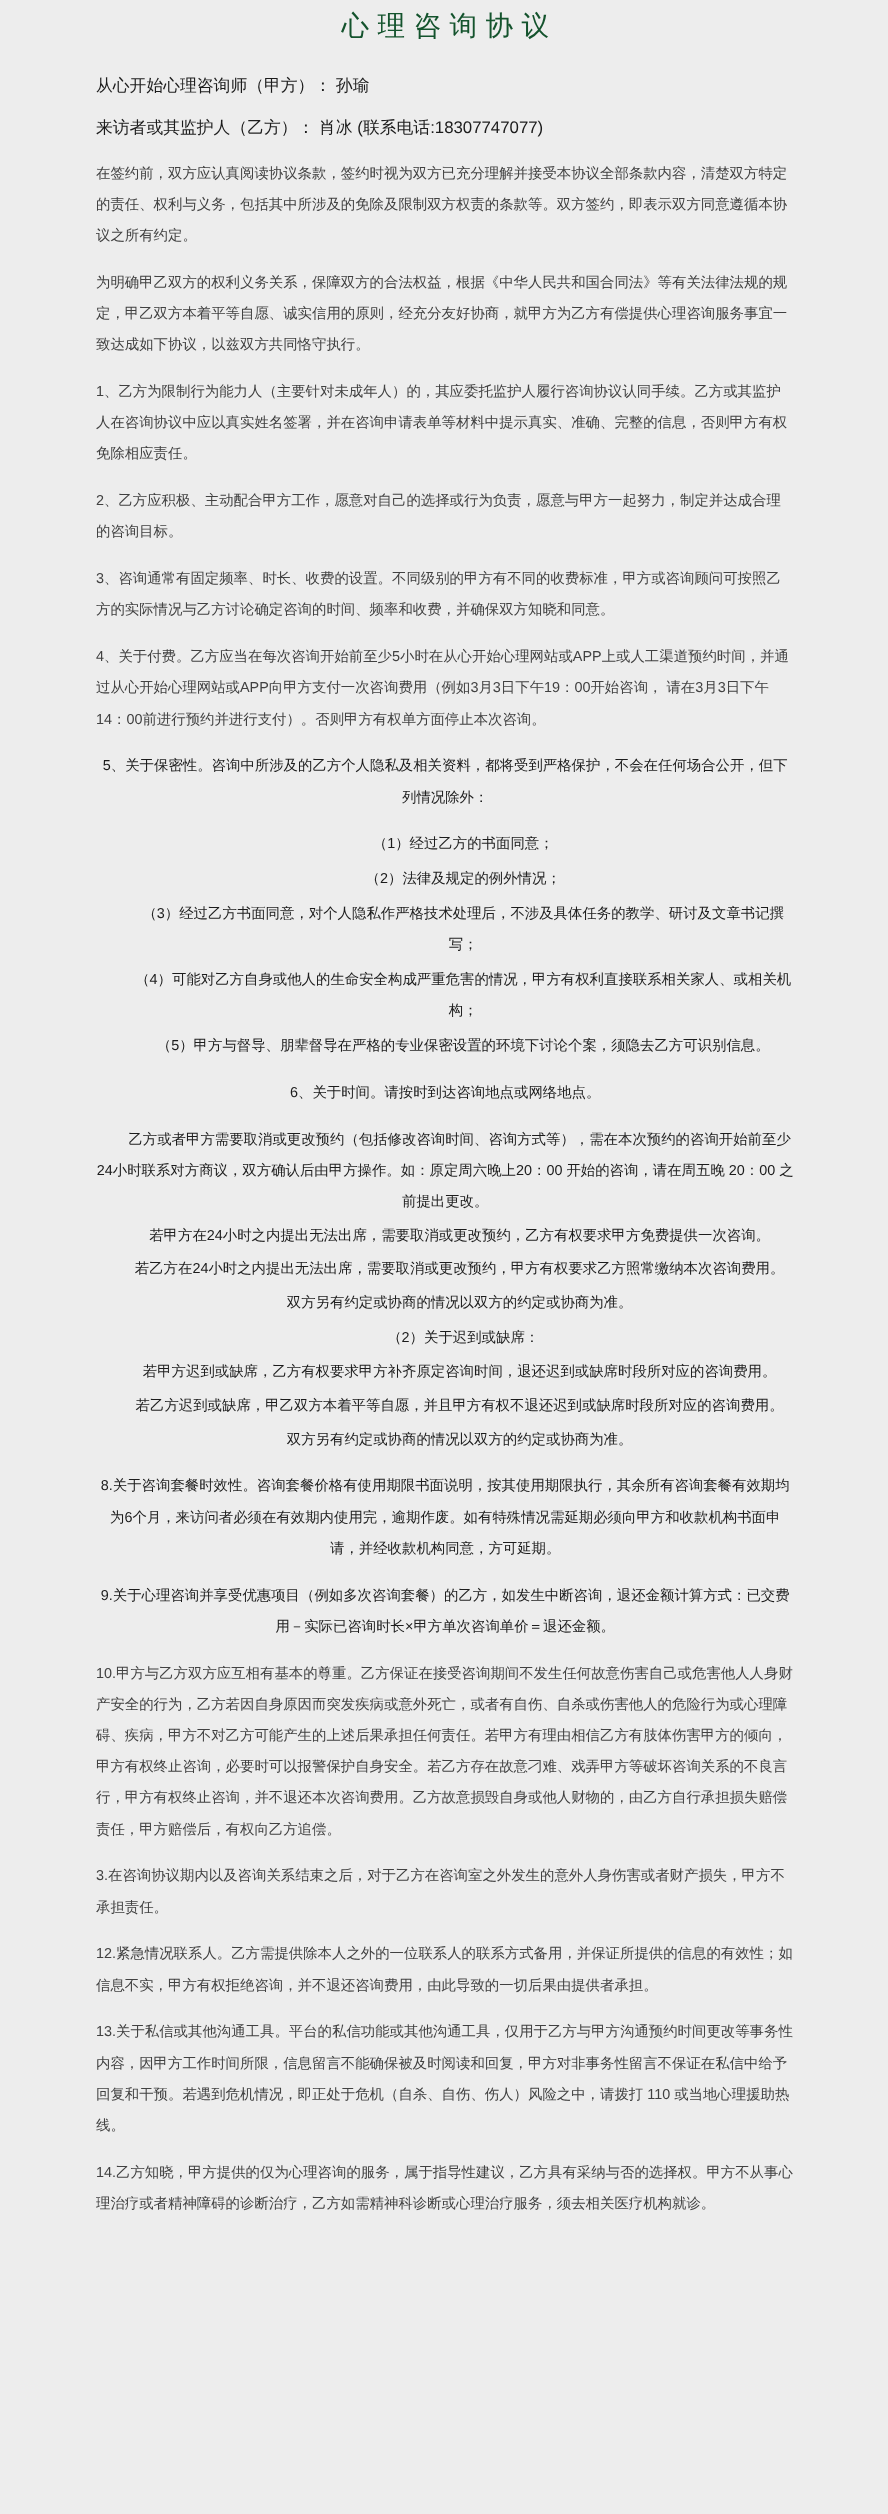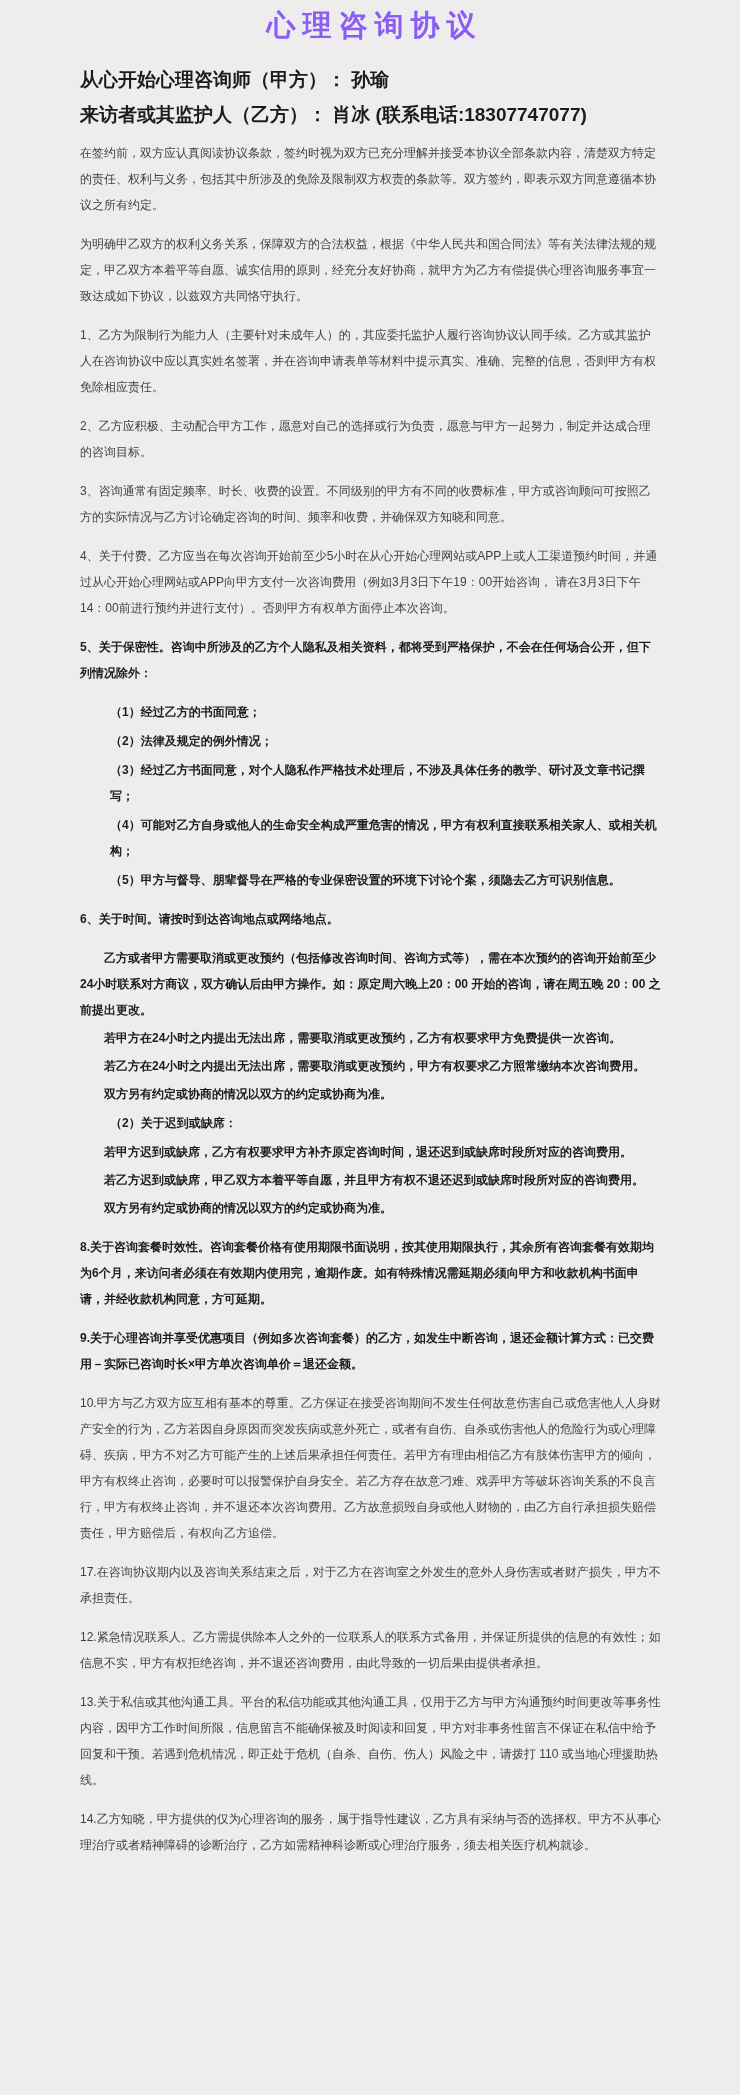--- a/index.html
+++ b/index.html
@@ -9,40 +9,40 @@
     overflow: hidden;
     background: #ededed;
     font-family: "Liberation Sans", "DejaVu Sans", sans-serif;
   }
   .doc {
     padding: 6px 78px 0 80px;
   }
   h1.title {
     margin: 0 0 24px 0;
     text-align: center;
-    font-size: 29px;
-    font-weight: 700;
-    color: #8b5cf6;
+    font-size: 23px;
+    font-weight: 400;
+    color: #14532d;
     letter-spacing: 7px;
     text-indent: 7px;
   }
   .party {
     margin: 0 0 15px 0;
-    font-size: 19px;
+    font-size: 14px;
     line-height: 20px;
-    font-weight: bold;
+    font-weight: normal;
     color: #1c1c1c;
   }
   .p {
     font-size: 12px;
     line-height: 26px;
     color: #414141;
     margin: 13px 0;
   }
-  .p.b { font-weight: bold; color: #1c1c1c; }
+  .p.b { font-weight: normal; color: #1c1c1c; text-align: center; }
   .p.i1 { margin-left: 24px; margin-top: 2px; margin-bottom: 2px; }
   .p.i2 { margin-left: 30px; margin-top: 3px; margin-bottom: 3px; }
   .p.hang { text-indent: 24px; margin-top: 2px; margin-bottom: 2px; }
 </style>
 </head>
 <body>
 
 <div class="doc">
 
   <h1 class="title">心理咨询协议</h1>
@@ -68,19 +68,19 @@
       <div class="p b i1">若甲方在24小时之内提出无法出席，需要取消或更改预约，乙方有权要求甲方免费提供一次咨询。</div>
       <div class="p b i1">若乙方在24小时之内提出无法出席，需要取消或更改预约，甲方有权要求乙方照常缴纳本次咨询费用。</div>
       <div class="p b i1">双方另有约定或协商的情况以双方的约定或协商为准。</div>
       <div class="p b i2">（2）关于迟到或缺席：</div>
       <div class="p b i1">若甲方迟到或缺席，乙方有权要求甲方补齐原定咨询时间，退还迟到或缺席时段所对应的咨询费用。</div>
       <div class="p b i1">若乙方迟到或缺席，甲乙双方本着平等自愿，并且甲方有权不退还迟到或缺席时段所对应的咨询费用。</div>
       <div class="p b i1">双方另有约定或协商的情况以双方的约定或协商为准。</div>
       <div class="p b">8.关于咨询套餐时效性。咨询套餐价格有使用期限书面说明，按其使用期限执行，其余所有咨询套餐有效期均为6个月，来访问者必须在有效期内使用完，逾期作废。如有特殊情况需延期必须向甲方和收款机构书面申请，并经收款机构同意，方可延期。</div>
       <div class="p b">9.关于心理咨询并享受优惠项目（例如多次咨询套餐）的乙方，如发生中断咨询，退还金额计算方式：已交费用－实际已咨询时长×甲方单次咨询单价＝退还金额。</div>
       <div class="p">10.甲方与乙方双方应互相有基本的尊重。乙方保证在接受咨询期间不发生任何故意伤害自己或危害他人人身财产安全的行为，乙方若因自身原因而突发疾病或意外死亡，或者有自伤、自杀或伤害他人的危险行为或心理障碍、疾病，甲方不对乙方可能产生的上述后果承担任何责任。若甲方有理由相信乙方有肢体伤害甲方的倾向，甲方有权终止咨询，必要时可以报警保护自身安全。若乙方存在故意刁难、戏弄甲方等破坏咨询关系的不良言行，甲方有权终止咨询，并不退还本次咨询费用。乙方故意损毁自身或他人财物的，由乙方自行承担损失赔偿责任，甲方赔偿后，有权向乙方追偿。</div>
-      <div class="p">17.在咨询协议期内以及咨询关系结束之后，对于乙方在咨询室之外发生的意外人身伤害或者财产损失，甲方不承担责任。</div>
+      <div class="p">3.在咨询协议期内以及咨询关系结束之后，对于乙方在咨询室之外发生的意外人身伤害或者财产损失，甲方不承担责任。</div>
       <div class="p">12.紧急情况联系人。乙方需提供除本人之外的一位联系人的联系方式备用，并保证所提供的信息的有效性；如信息不实，甲方有权拒绝咨询，并不退还咨询费用，由此导致的一切后果由提供者承担。</div>
       <div class="p">13.关于私信或其他沟通工具。平台的私信功能或其他沟通工具，仅用于乙方与甲方沟通预约时间更改等事务性内容，因甲方工作时间所限，信息留言不能确保被及时阅读和回复，甲方对非事务性留言不保证在私信中给予回复和干预。若遇到危机情况，即正处于危机（自杀、自伤、伤人）风险之中，请拨打 110 或当地心理援助热线。</div>
       <div class="p">14.乙方知晓，甲方提供的仅为心理咨询的服务，属于指导性建议，乙方具有采纳与否的选择权。甲方不从事心理治疗或者精神障碍的诊断治疗，乙方如需精神科诊断或心理治疗服务，须去相关医疗机构就诊。</div>
     </div>
 
 </div>
 
 </body></html>

